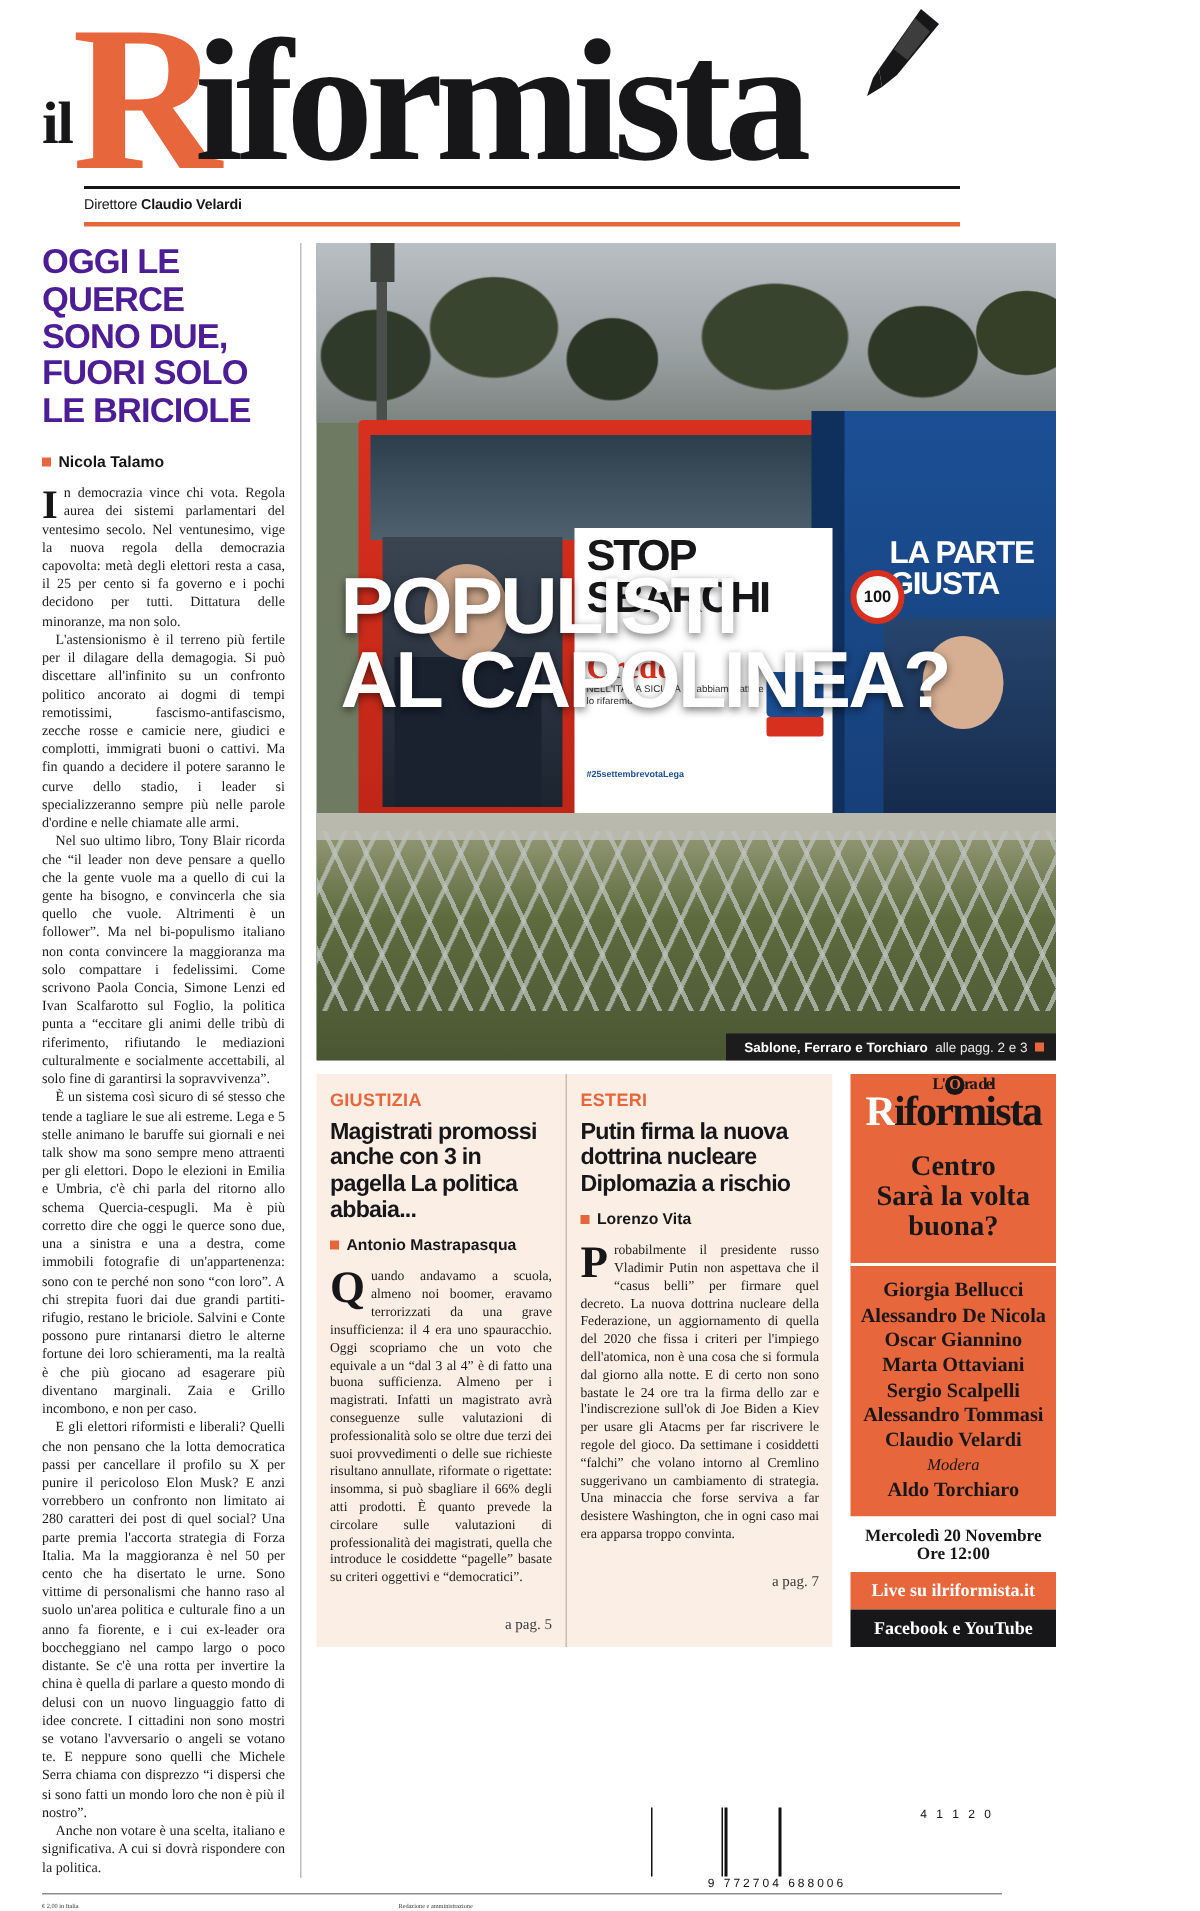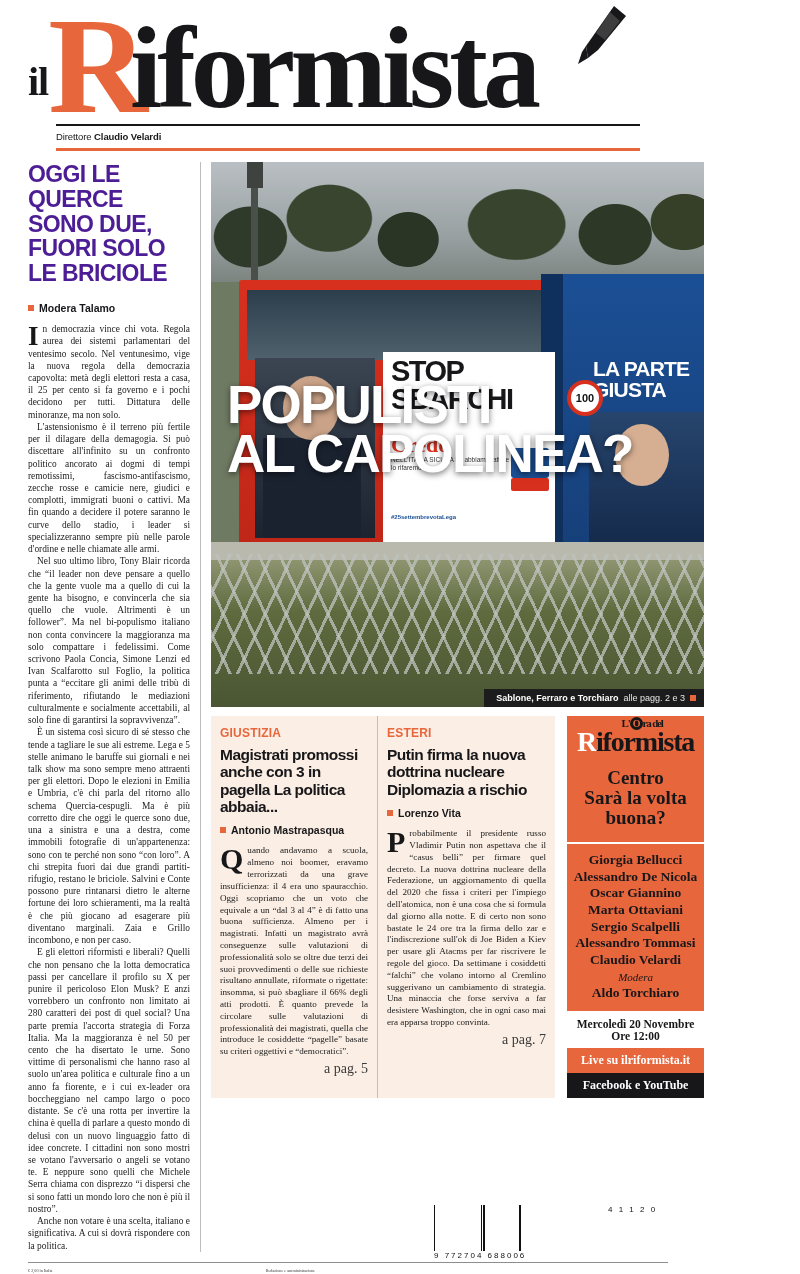--- a/index.html
+++ b/index.html
@@ -181,22 +181,22 @@
   .sec-body{
     font-family:"Liberation Serif",serif;font-size:9.1px;line-height:1.3;
     color:#1b1b1b;text-align:justify;hyphens:auto;margin:0;
   }
   .sec-body p{margin:0;}
   .dropcap2{
     float:left;font-family:"Liberation Serif",serif;font-weight:700;
     font-size:30px;line-height:.8;margin:2px 4px 0 0;color:#17171a;
   }
   .pagref{
-    font-family:"Liberation Serif",serif;font-size:14px;color:#3a3a3a;
-    text-align:right;margin-top:3px;
+    font-family:"Liberation Serif",serif;font-size:10px;color:#3a3a3a;
+    text-align:right;margin-top:20px;
   }
 
   
   .promo-box{background:#E8663C;padding:12px 10px 14px 10px;text-align:center;}
   .promo-logo{
     font-family:"Liberation Serif",serif;font-weight:700;font-size:28px;color:#17171a;
     letter-spacing:-1.2px;line-height:1;position:relative;
   }
   .promo-logo .w{color:#ffffff;}
   .promo-ora{
@@ -230,21 +230,21 @@
 
   
   .foot-rule{height:1px;background:#8e8e8e;margin:10px 28px 0 28px;}
   .footer{display:flex;justify-content:space-between;padding:5px 28px 0 28px;}
   .fnote{font-family:"Liberation Serif",serif;font-size:4.2px;line-height:1.6;color:#3a3a3a;}
   .fcenter{font-family:"Liberation Serif",serif;font-size:4.2px;line-height:1.6;color:#3a3a3a;}
   .barcode-wrap{position:absolute;right:28px;bottom:14px;display:flex;align-items:flex-end;gap:6px;}
   .bc{height:46px;display:flex;align-items:flex-end;}
   .bc i{display:block;width:1px;height:46px;background:#111;margin-right:1px;}
   .bcnum{font-family:"Liberation Sans",sans-serif;font-size:8px;letter-spacing:2px;color:#111;}
-  .bc-small{display:flex;flex-direction:column;align-items:flex-start;}
+  .bc-small{display:flex;flex-direction:column;align-items:center;}
 </style>
 </head>
 <body>
 
 <div class="page">
 
   <div class="masthead">
     <div class="logo-wrap">
       <span class="logo-il">il</span>
       <span class="logo-R">R</span>
@@ -263,21 +263,21 @@
     </div>
     <div class="rule-bot"></div>
   </div>
 
   <div class="content">
 
     <div class="col-left">
       <h1 class="lead-head">OGGI LE QUERCE SONO DUE, FUORI SOLO LE BRICIOLE</h1>
       <div class="byline">
         <span class="bsq"></span>
-        <span>Modera Talamo</span>
+        <span>Nicola Talamo</span>
       </div>
       <div class="artbody">
         <p class="first"><span class="dropcap">I</span><span>n democrazia vince chi vota. Regola aurea dei sistemi parlamentari del ventesimo secolo. Nel ventunesimo, vige la nuova regola della democrazia capovolta: metà degli elettori resta a casa, il 25 per cento si fa governo e i pochi decidono per tutti. Dittatura delle minoranze, ma non solo.</span></p>
         <p>L'astensionismo è il terreno più fertile per il dilagare della demagogia. Si può discettare all'infinito su un confronto politico ancorato ai dogmi di tempi remotissimi, fascismo-antifascismo, zecche rosse e camicie nere, giudici e complotti, immigrati buoni o cattivi. Ma fin quando a decidere il potere saranno le curve dello stadio, i leader si specializzeranno sempre più nelle parole d'ordine e nelle chiamate alle armi.</p>
         <p>Nel suo ultimo libro, Tony Blair ricorda che “il leader non deve pensare a quello che la gente vuole ma a quello di cui la gente ha bisogno, e convincerla che sia quello che vuole. Altrimenti è un follower”. Ma nel bi-populismo italiano non conta convincere la maggioranza ma solo compattare i fedelissimi. Come scrivono Paola Concia, Simone Lenzi ed Ivan Scalfarotto sul Foglio, la politica punta a “eccitare gli animi delle tribù di riferimento, rifiutando le mediazioni culturalmente e socialmente accettabili, al solo fine di garantirsi la sopravvivenza”.</p>
         <p>È un sistema così sicuro di sé stesso che tende a tagliare le sue ali estreme. Lega e 5 stelle animano le baruffe sui giornali e nei talk show ma sono sempre meno attraenti per gli elettori. Dopo le elezioni in Emilia e Umbria, c'è chi parla del ritorno allo schema Quercia-cespugli. Ma è più corretto dire che oggi le querce sono due, una a sinistra e una a destra, come immobili fotografie di un'appartenenza: sono con te perché non sono “con loro”. A chi strepita fuori dai due grandi partiti-rifugio, restano le briciole. Salvini e Conte possono pure rintanarsi dietro le alterne fortune dei loro schieramenti, ma la realtà è che più giocano ad esagerare più diventano marginali. Zaia e Grillo incombono, e non per caso.</p>
         <p>E gli elettori riformisti e liberali? Quelli che non pensano che la lotta democratica passi per cancellare il profilo su X per punire il pericoloso Elon Musk? E anzi vorrebbero un confronto non limitato ai 280 caratteri dei post di quel social? Una parte premia l'accorta strategia di Forza Italia. Ma la maggioranza è nel 50 per cento che ha disertato le urne. Sono vittime di personalismi che hanno raso al suolo un'area politica e culturale fino a un anno fa fiorente, e i cui ex-leader ora boccheggiano nel campo largo o poco distante. Se c'è una rotta per invertire la china è quella di parlare a questo mondo di delusi con un nuovo linguaggio fatto di idee concrete. I cittadini non sono mostri se votano l'avversario o angeli se votano te. E neppure sono quelli che Michele Serra chiama con disprezzo “i dispersi che si sono fatti un mondo loro che non è più il nostro”.</p>
         <p>Anche non votare è una scelta, italiano e significativa. A cui si dovrà rispondere con la politica.</p>
       </div>
     </div>

